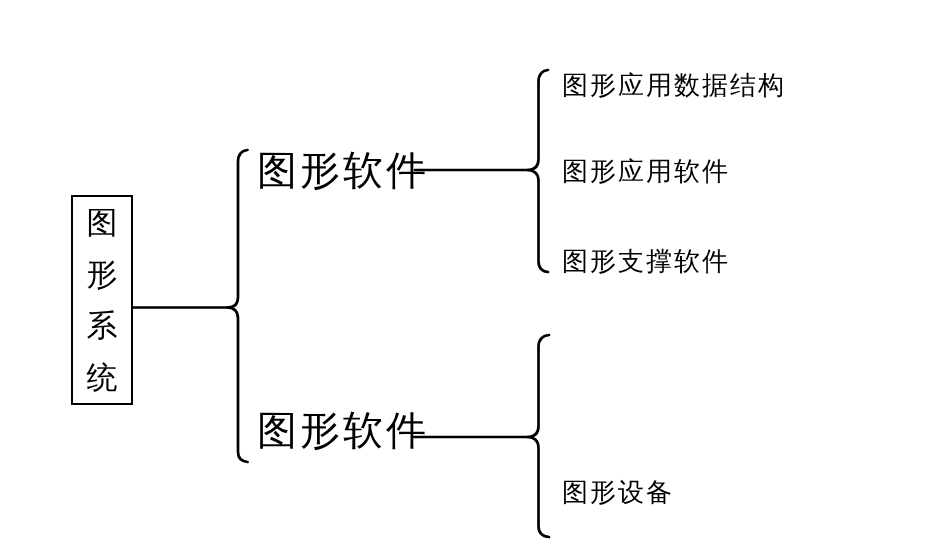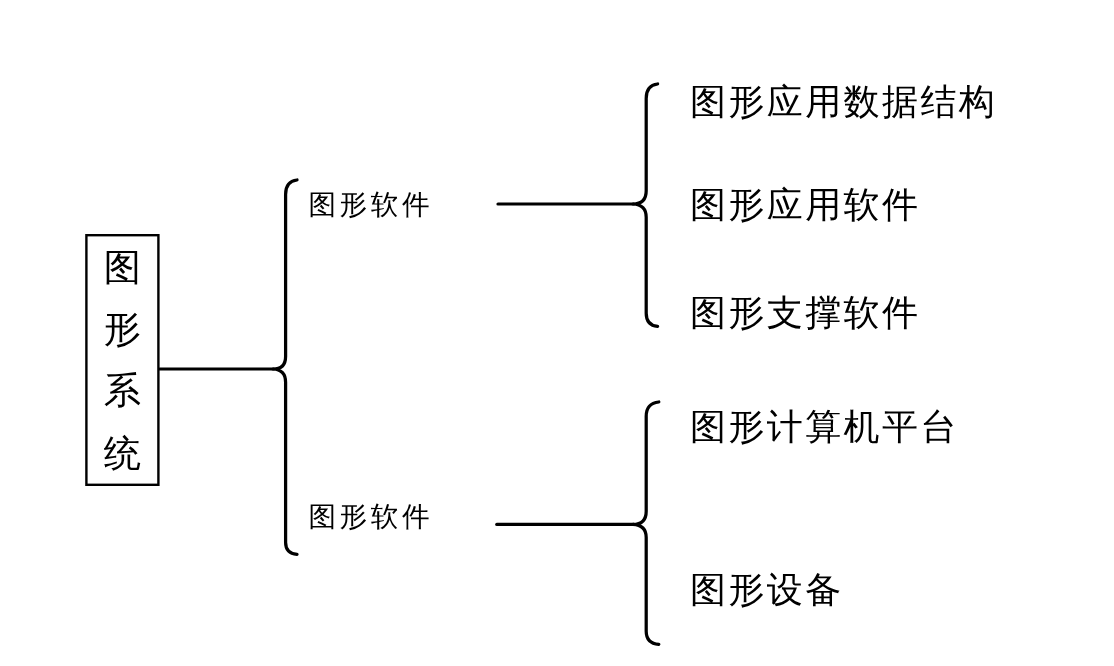--- a/index.html
+++ b/index.html
@@ -45,32 +45,32 @@
   }
   .root-char {
     font-size: 31px;
     line-height: 1;
     text-align: center;
   }
   .branch-label {
     position: absolute;
     left: 257px;
     transform: translateY(-50%);
-    font-size: 23px;
+    font-size: 40px;
     letter-spacing: 3px;
     line-height: 1;
     white-space: nowrap;
   }
   #branch-software-label { top: 171px; }
   #branch-hardware-label { top: 431px; }
   .leaf-label {
     position: absolute;
-    left: 575px;
+    left: 562px;
     transform: translateY(-50%);
-    font-size: 30px;
+    font-size: 26px;
     letter-spacing: 2px;
     line-height: 1;
     white-space: nowrap;
   }
   #leaf-0 { top: 86px; }
   #leaf-1 { top: 172px; text-align: center; }
   #leaf-2 { top: 262px; text-align: center; }
   #leaf-3 { top: 357px; }
   #leaf-4 { top: 493px; text-align: right; }
 </style>
@@ -104,17 +104,16 @@
   <div class="branch-label" id="branch-software-label">图形软件</div>
 
   <div class="branch-label" id="branch-hardware-label">图形软件</div>
 
   <div class="leaf-label" id="leaf-0">图形应用数据结构</div>
 
   <div class="leaf-label" id="leaf-1">图形应用软件</div>
 
   <div class="leaf-label" id="leaf-2">图形支撑软件</div>
 
-  <div class="leaf-label" id="leaf-3">图形计算机平台</div>
 
   <div class="leaf-label" id="leaf-4">图形设备</div>
 
 </div>
 
 </body></html>

